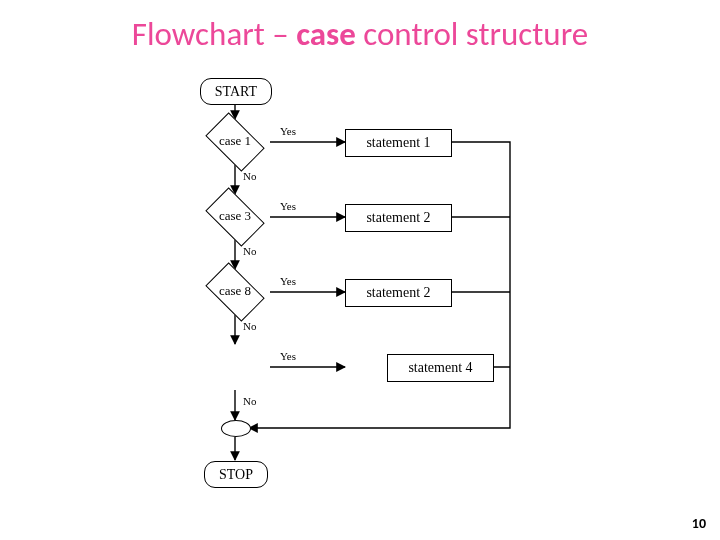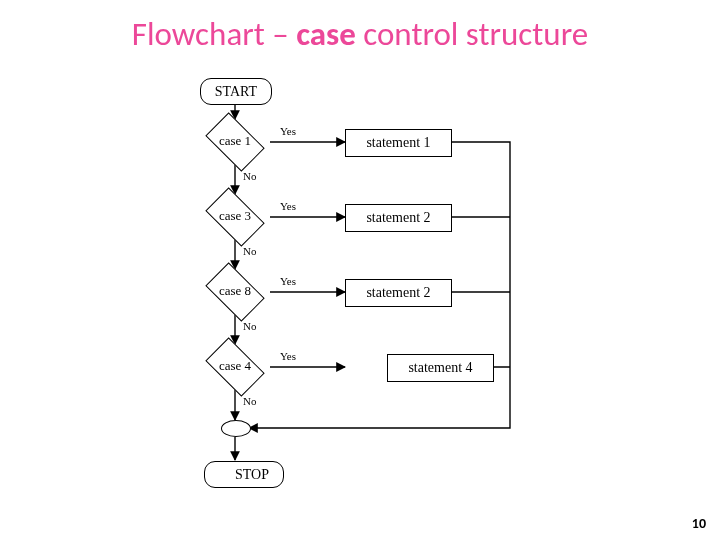--- a/index.html
+++ b/index.html
@@ -167,32 +167,28 @@
     <div class="box diamond" style="left:40px; top:194px;">
       <div class="d-shape"></div>
       <span class="d-label">case 8</span>
     </div>
     <div class="lbl" style="left:120px; top:200px;">Yes</div>
     <div class="lbl" style="left:83px; top:245px;">No</div>
     <div class="box" style="left:185px; top:204px; width:105px; height:26px;">
       <span>statement 2</span>
     </div>
 
-    <div class="box diamond" style="left:40px; top:269px;">
-      <div class="d-shape"></div>
-      <span class="d-label">case 4</span>
-    </div>
     <div class="lbl" style="left:120px; top:275px;">Yes</div>
     <div class="lbl" style="left:83px; top:320px;">No</div>
     <div class="box" style="left:185px; top:279px; width:105px; height:26px;margin-left:42px;">
       <span>statement 4</span>
     </div>
 
     <div class="box conn" style="left:61px; top:345px;"></div>
 
-    <div class="box rounded" style="left:44px; top:386px; width:62px; height:25px;padding-left:16px;">
+    <div class="box rounded" style="left:44px; top:386px; width:62px; height:25px;">
       <span>STOP</span>
     </div>
 
   </div>
 
   <div class="page-num">10</div>
 </div>
 
 </body></html>

